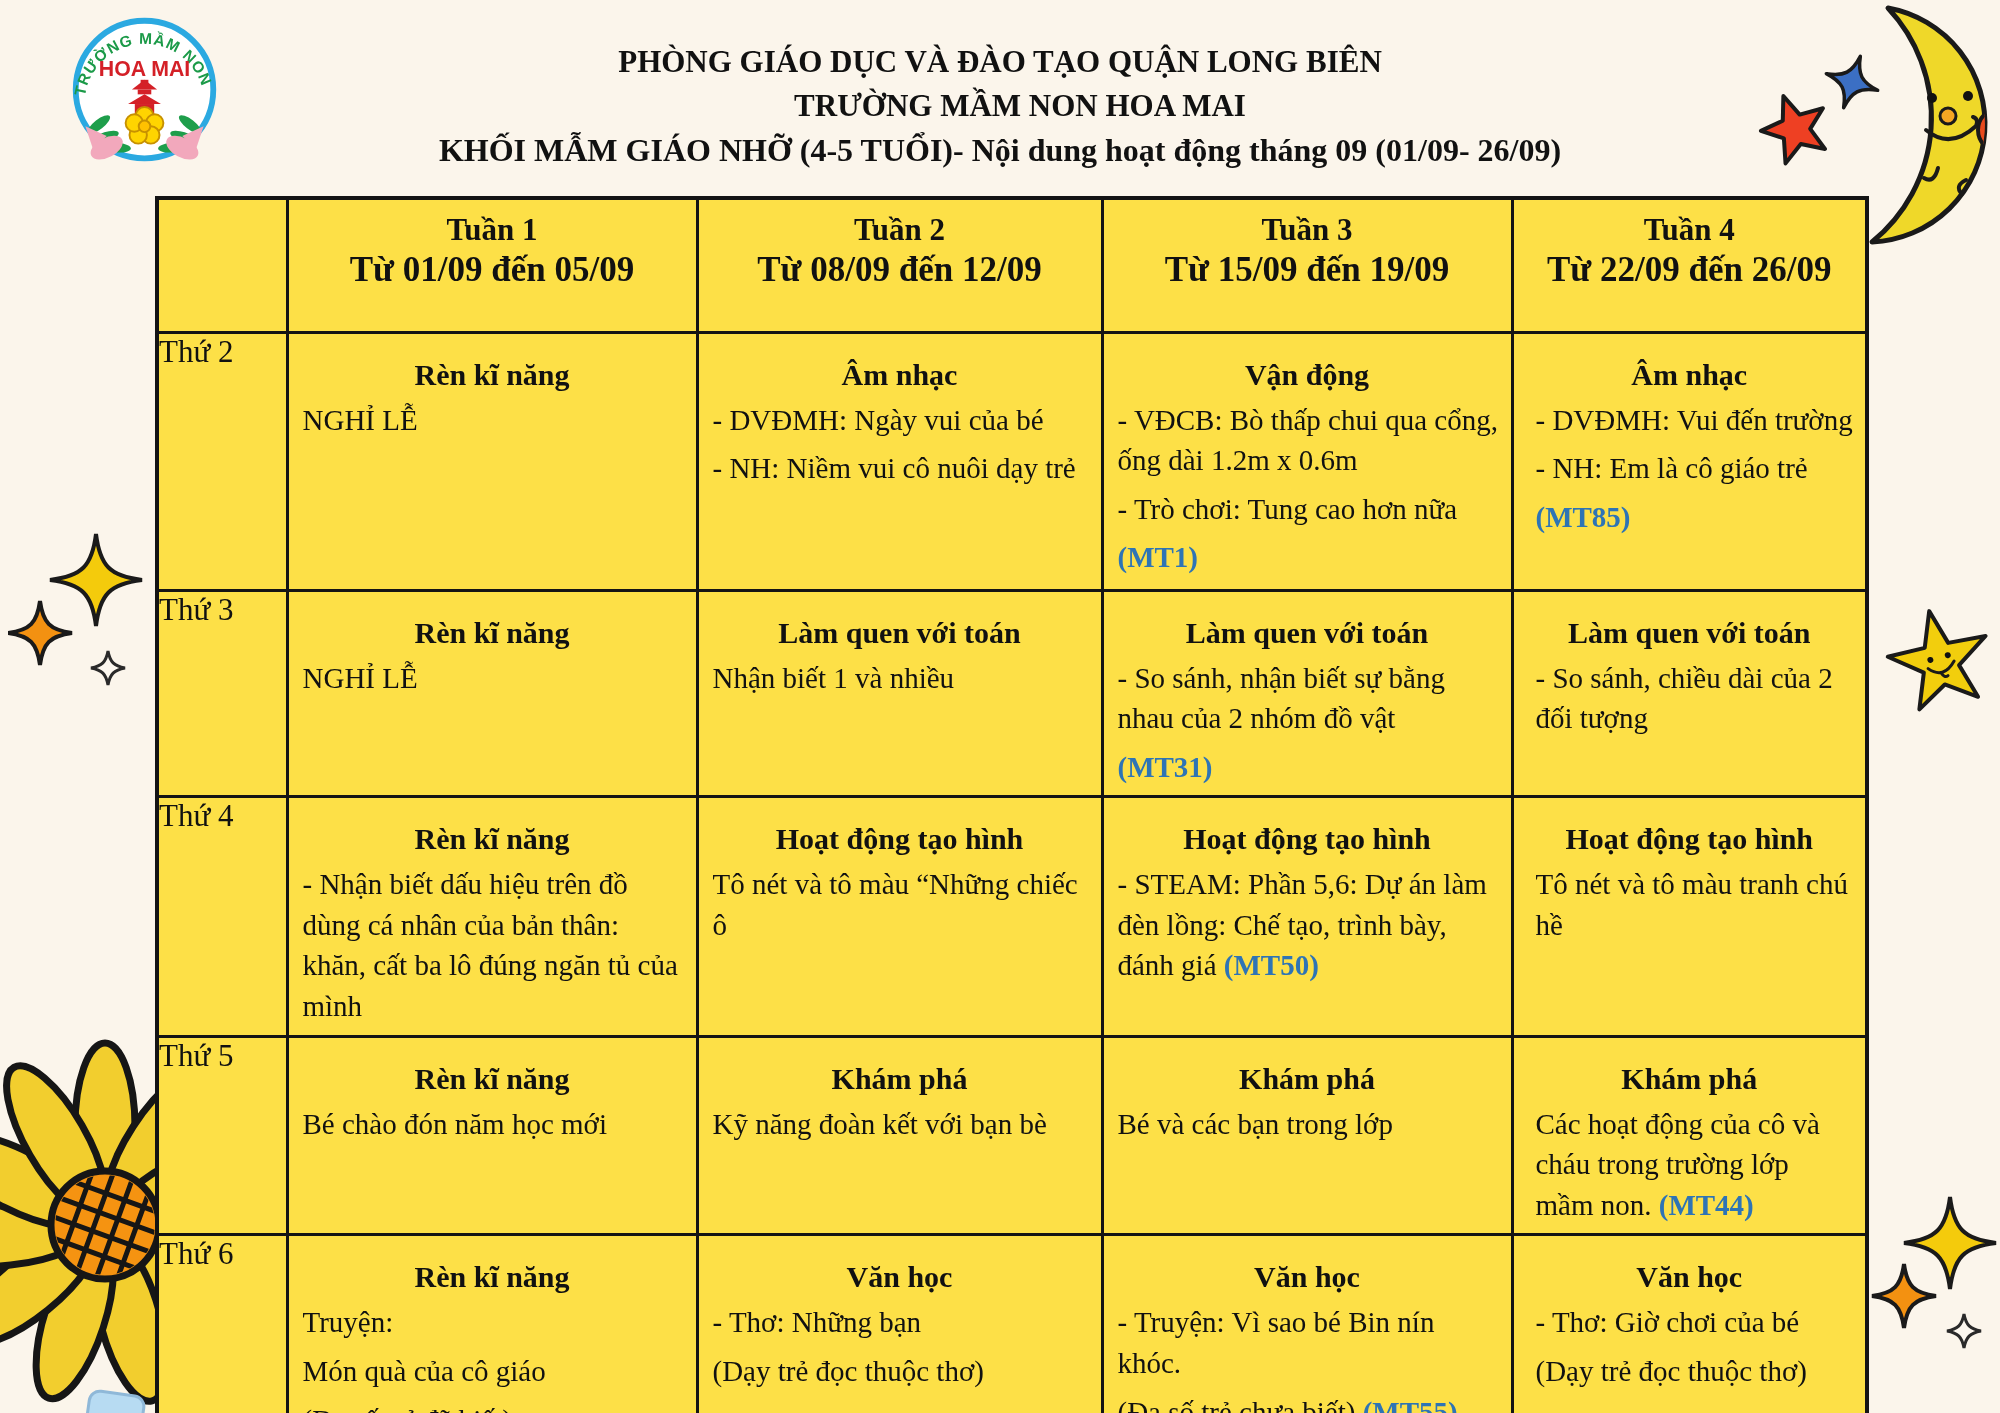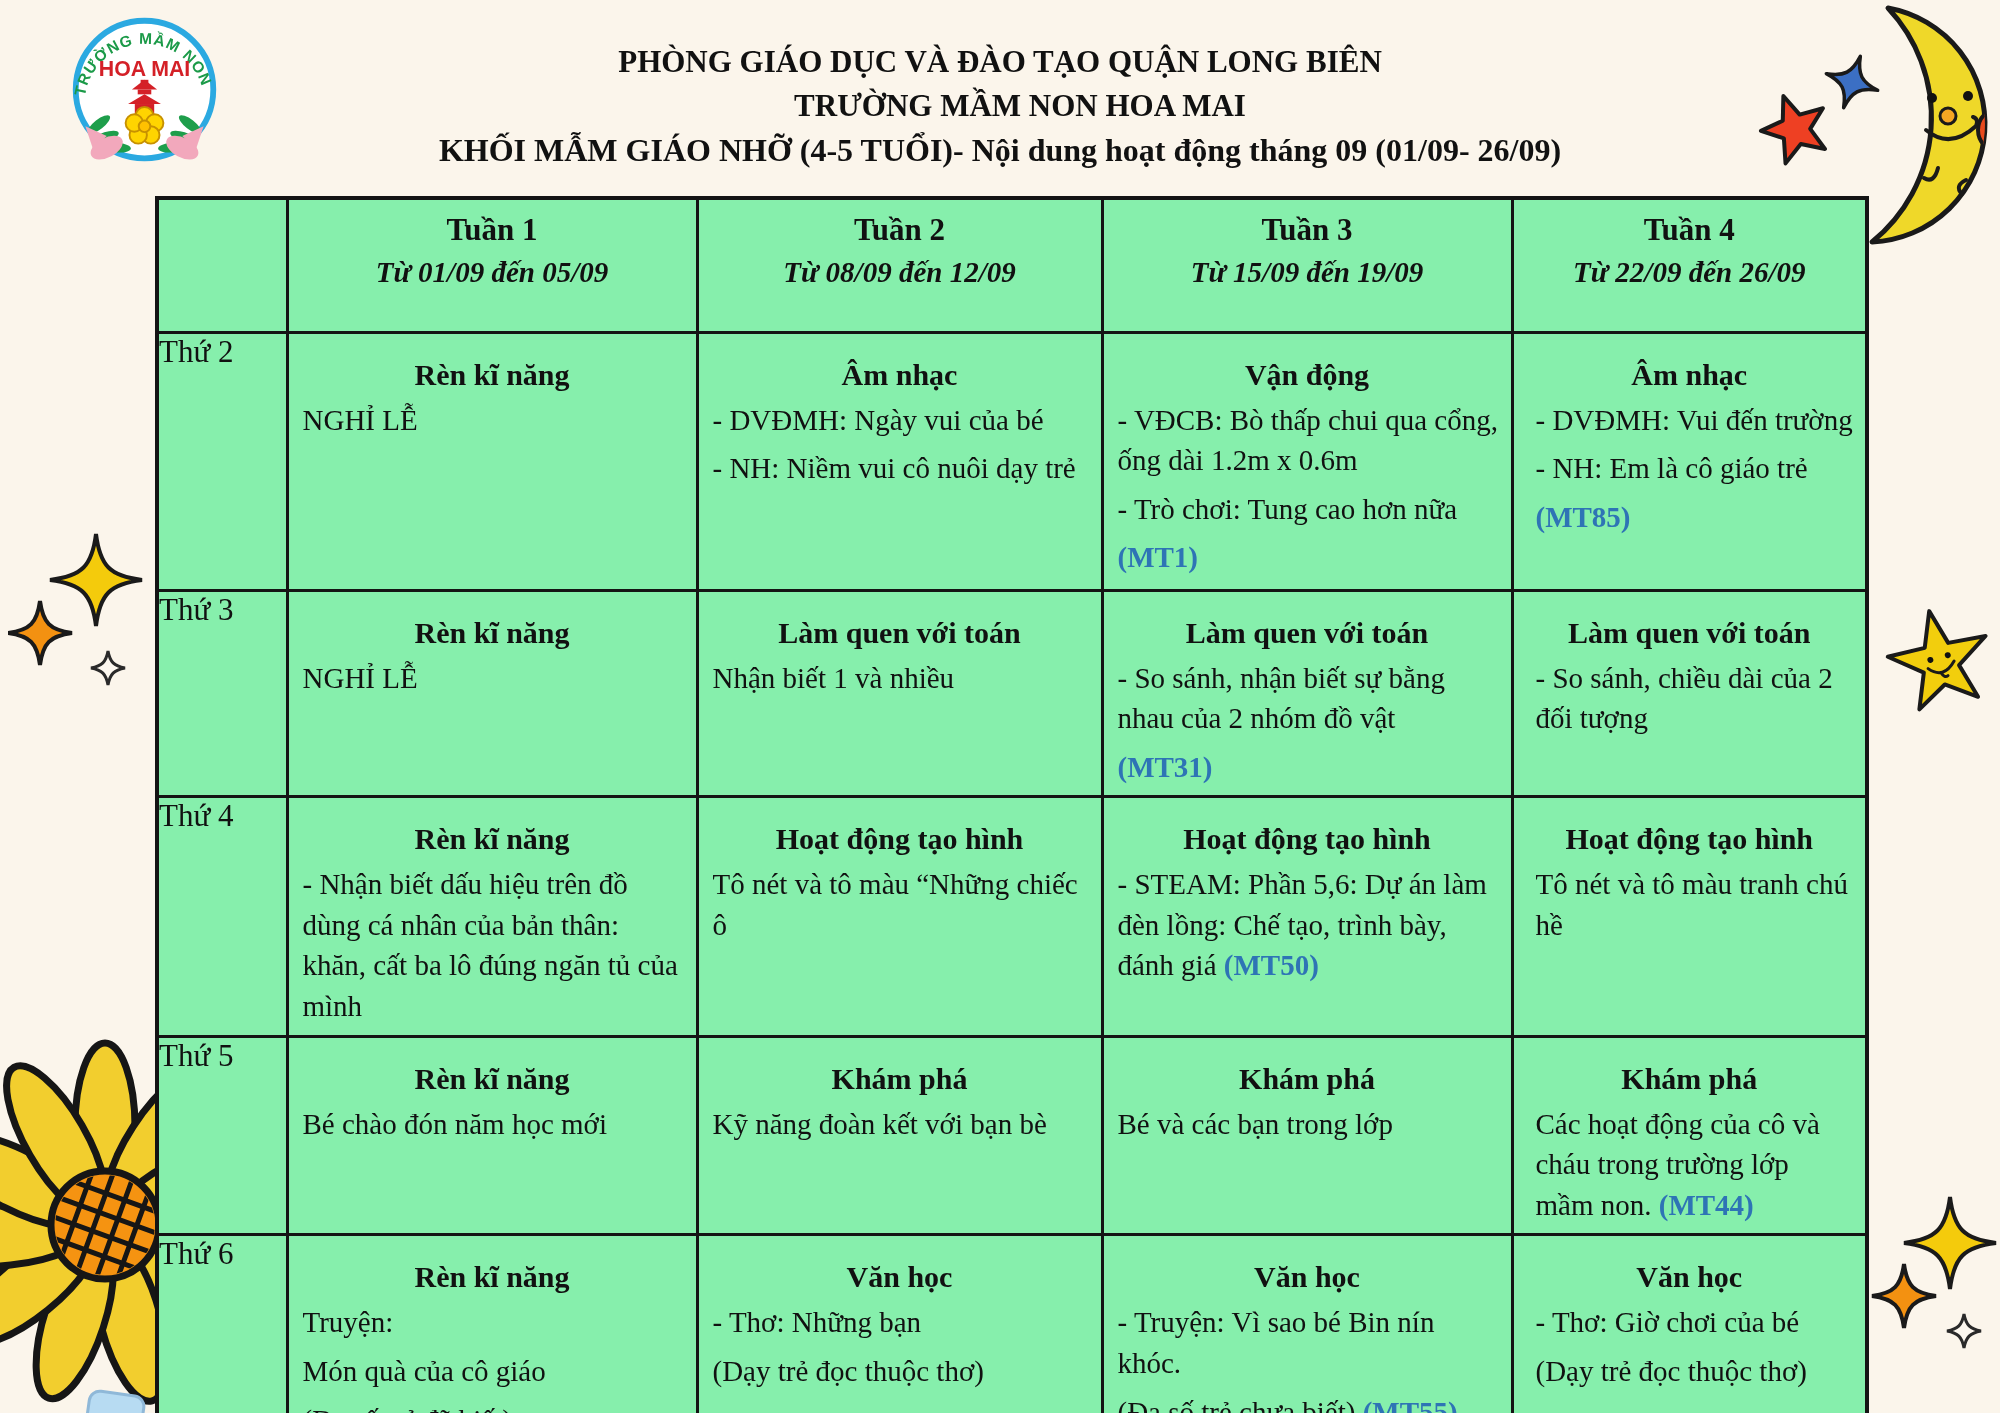--- a/index.html
+++ b/index.html
@@ -13,24 +13,24 @@
   .doc-header{position:absolute;left:0;top:40px;width:100%;text-align:center;z-index:4;}
   .doc-header .h1{font-size:31px;font-weight:bold;line-height:1.42;}
   .doc-header .h2{font-size:31px;font-weight:bold;line-height:1.42;padding-left:40px;}
   .doc-header .h3{font-size:32px;font-weight:bold;line-height:1.42;text-align:center;}
   
   .schedule{
     position:absolute;left:155px;top:196px;z-index:2;
     border-collapse:collapse;table-layout:fixed;background:#fff;
     border:4px solid #141414;
   }
-  .schedule th,.schedule td{border:3px solid #141414;vertical-align:top;background:#86efac;padding:0;font-weight:normal;text-align:left;}
+  .schedule th,.schedule td{border:3px solid #141414;vertical-align:top;background:#fde047;padding:0;font-weight:normal;text-align:left;}
   .day-cell{font-weight:bold;font-size:31px;padding:10px 2px 0 16px;}
   .week-title{font-weight:bold;font-size:31px;text-align:center;margin-top:12px;}
-  .week-dates{font-weight:bold;font-style:italic;font-size:29px;text-align:center;margin-top:8px;}
+  .week-dates{font-weight:bold;font-size:35px;text-align:center;margin-top:2px;}
   .cell-title{font-weight:bold;font-size:30px;text-align:center;padding-top:24px;}
   .para{margin:8px;font-size:29px;line-height:1.40;padding:0 4px 0 6px;}
   .schedule td:last-child .para{padding-left:14px;}
   .mt-code{color:var(--code-blue,#2E74B5);font-weight:bold;}
   
   .deco{position:absolute;}
   #logo{left:52px;top:12px;z-index:3;}
   #moon{left:1700px;top:0px;z-index:5;}
   #sparkles-left{left:8px;top:528px;z-index:3;}
   #smiley-star{left:1878px;top:598px;z-index:3;}

